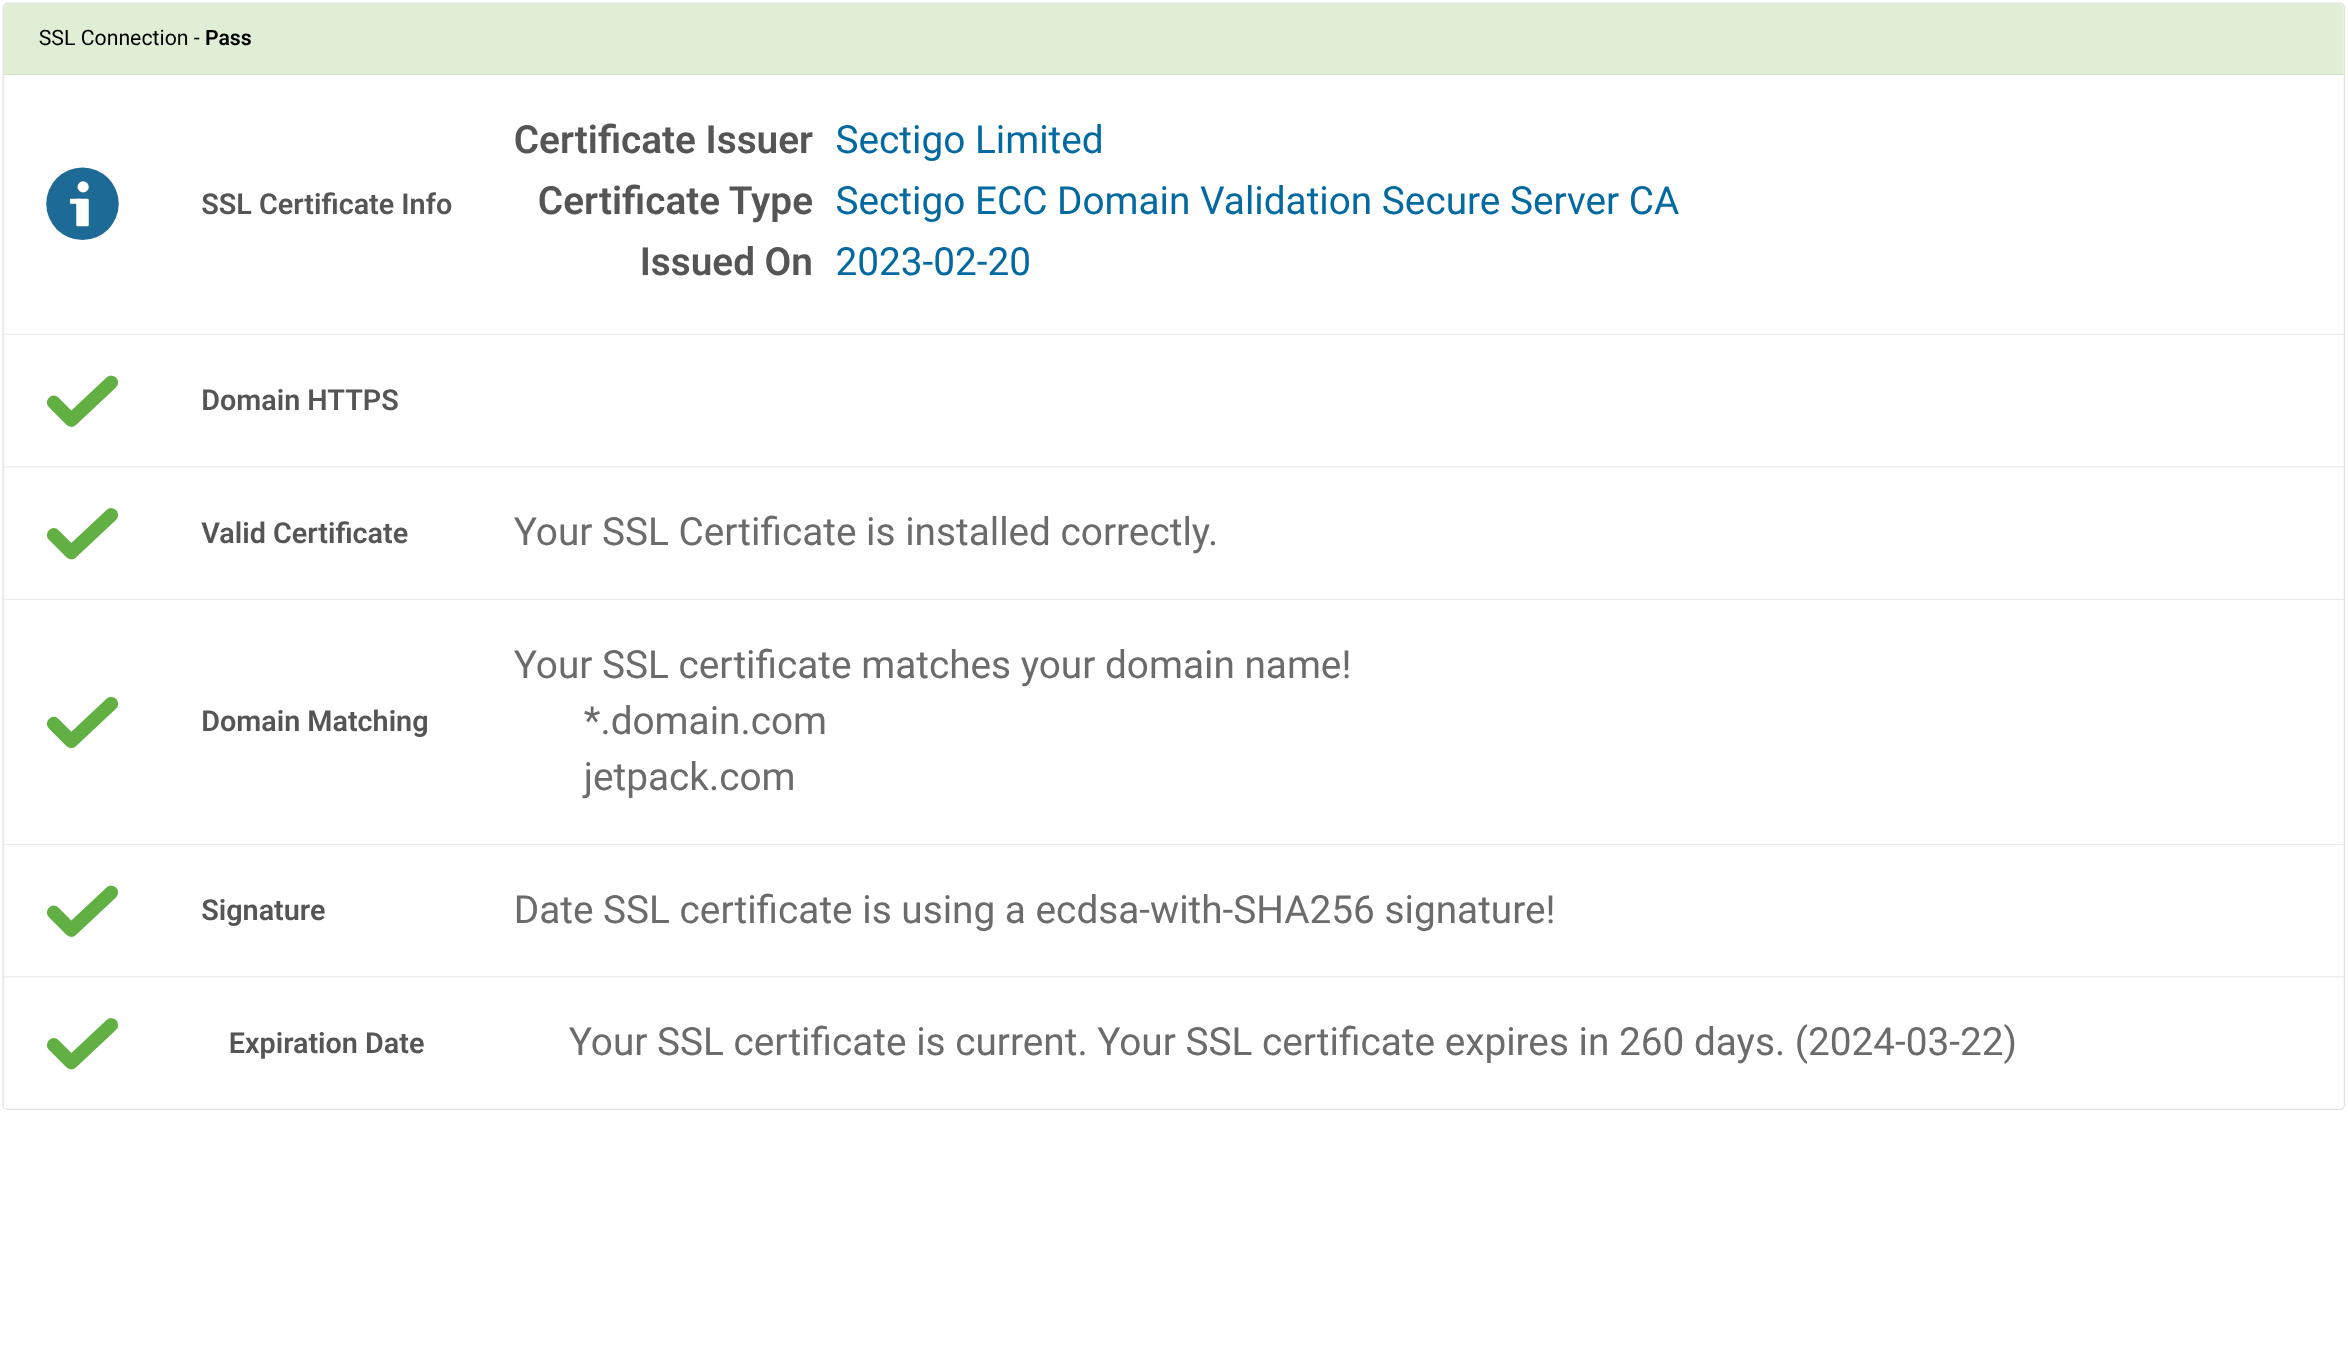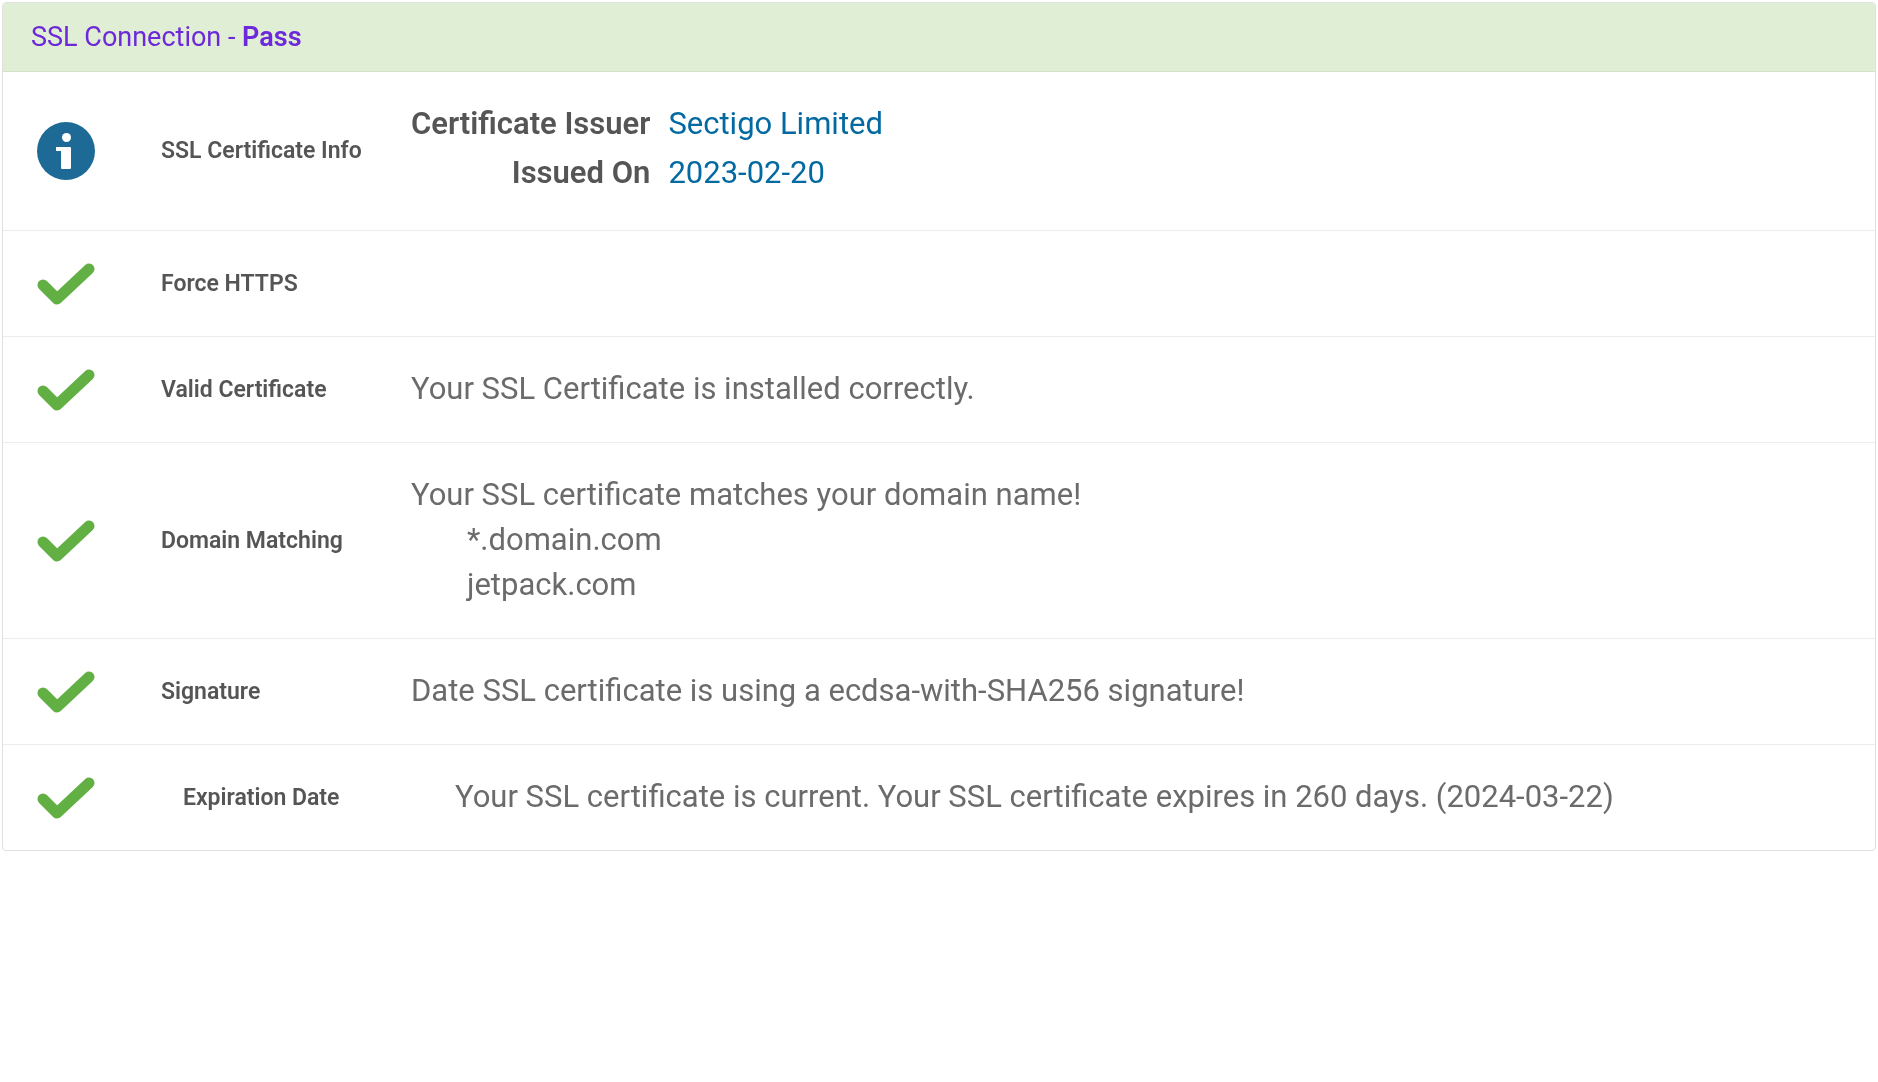--- a/index.html
+++ b/index.html
@@ -15,22 +15,22 @@
     }
     .panel {
       border: 1px solid #e0e0e0;
       border-radius: 4px;
       margin: 2px;
       background: #fff;
     }
     .panel-header {
       background: #e1eed6;
       padding: 18px 28px;
-      color: #6d28d9;
-      font-size: 27px;
+      color: #000000;
+      font-size: 17px;
       border-bottom: 1px solid #d4e3c7;
       border-top-left-radius: 4px;
       border-top-right-radius: 4px;
     }
     .panel-header-status {
       font-weight: 600;
     }
     .row {
       display: flex;
       align-items: center;
@@ -151,36 +151,40 @@
         </div>
     </div>
     <div class="label-col">SSL Certificate Info</div>
     <div class="content-col">
       <div class="kv-table">
         <div class="kv-row">
           <div class="kv-key">Certificate Issuer</div>
           <div class="kv-val">Sectigo Limited</div>
         </div>
         <div class="kv-row">
+          <div class="kv-key">Certificate Type</div>
+          <div class="kv-val">Sectigo ECC Domain Validation Secure Server CA</div>
+        </div>
+        <div class="kv-row">
           <div class="kv-key">Issued On</div>
           <div class="kv-val">2023-02-20</div>
         </div>
       </div>
     </div>
   </div>
 
   <div class="row">
     <div class="icon-col">
       <div class="check-icon">
         <svg viewBox="0 0 58 45">
             <path d="M6 24 L20 38 L52 8" stroke="#62b044" stroke-width="11" fill="none" stroke-linecap="round" stroke-linejoin="round"></path>
           </svg>
       </div>
     </div>
-    <div class="label-col">Force HTTPS</div>
+    <div class="label-col">Domain HTTPS</div>
   </div>
 
   <div class="row">
     <div class="icon-col">
       <div class="check-icon">
         <svg viewBox="0 0 58 45">
             <path d="M6 24 L20 38 L52 8" stroke="#62b044" stroke-width="11" fill="none" stroke-linecap="round" stroke-linejoin="round"></path>
           </svg>
       </div>
     </div>

